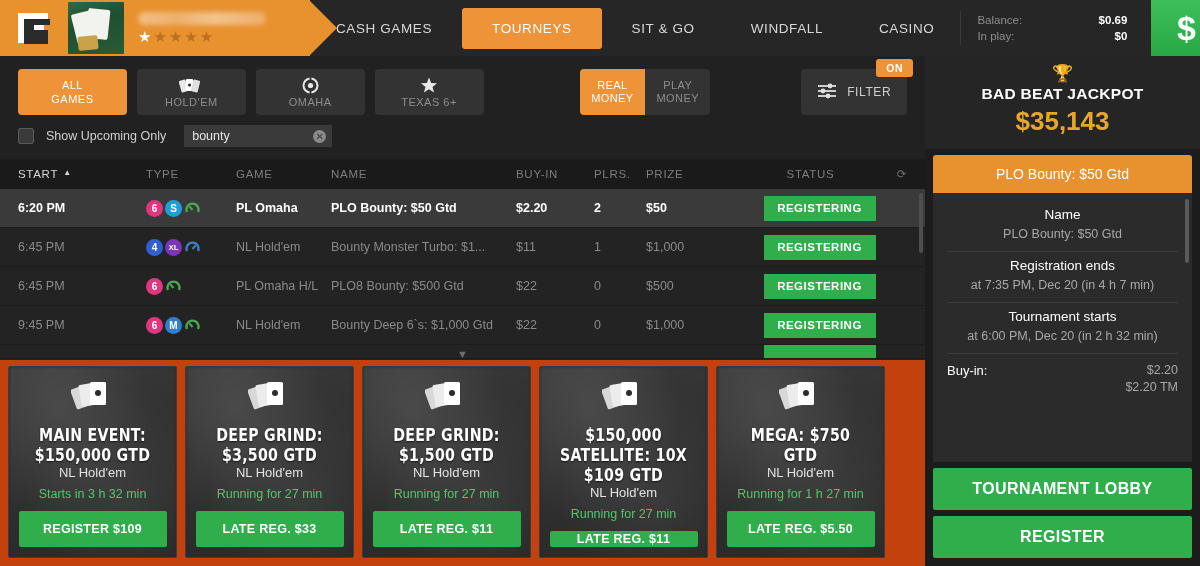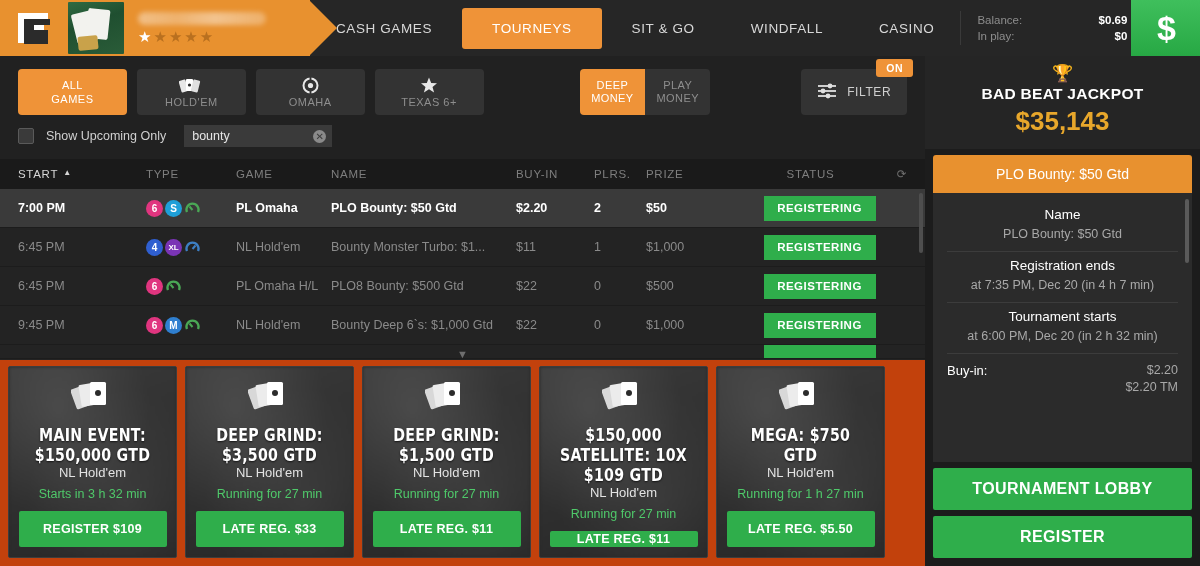--- a/index.html
+++ b/index.html
@@ -45,21 +45,21 @@
 
   .nav { flex: 1; display: flex; align-items: center; justify-content: center; gap: 4px; }
   .nav-item {
     color: #d8d8d8; font-size: 13.5px; letter-spacing: .6px;
     padding: 12px 26px; border-radius: 3px; white-space: nowrap;
   }
   .nav-item.active { background: #ef9338; color: #fff; padding: 13px 30px; }
 
   .balance-wrap { display: flex; align-items: center; flex: 0 0 auto; }
   .bal-divider { width: 1px; height: 34px; background: #3a3a3a; margin-right: 16px; }
-  .balance { display: flex; flex-direction: column; gap: 4px; margin-right: 4px; }
+  .balance { display: flex; flex-direction: column; gap: 4px; margin-right: 24px; }
   .bal-row { display: flex; align-items: baseline; font-size: 11.5px; width: 150px; }
   .bal-label { color: #8d8d8d; flex: 1; }
   .bal-val { color: #ffffff; font-weight: bold; width: 52px; text-align: right; }
   .cashier {
     width: 70px; height: 56px; background: linear-gradient(180deg,#3fbf5c,#27a844);
     display: flex; align-items: center; justify-content: center;
     color: #fff; font-size: 34px; font-weight: bold; flex: 0 0 70px;
   }
 
   
@@ -320,21 +320,21 @@
                 <path d="M9 0.5 L11.2 6 L17 6.3 L12.5 9.9 L14.1 15.6 L9 12.3 L3.9 15.6 L5.5 9.9 L1 6.3 L6.8 6 Z" fill="#e8e8e8"></path>
               </svg>
             </span>
             <span class="lbl2">TEXAS 6+</span>
           </div>
 
           <div class="spacer-a"></div>
 
           <div class="money-group">
             <div class="mbtn active">
-              <span>DEEP</span>
+              <span>REAL</span>
               <span>MONEY</span>
             </div>
             <div class="mbtn">
               <span>PLAY</span>
               <span>MONEY</span>
             </div>
           </div>
 
           <div class="spacer-b"></div>
 
@@ -375,21 +375,21 @@
         <div class="th-buyin">BUY-IN</div>
         <div class="th-plrs">PLRS.</div>
         <div class="th-prize">PRIZE</div>
         <div class="th-status">STATUS</div>
         <div class="th-refresh">⟳</div>
       </div>
 
       <div class="rows">
 
         <div class="row selected">
-          <div class="c-start">7:00 PM</div>
+          <div class="c-start">6:20 PM</div>
           <div class="c-type">
             <span class="badge pink">6</span>
             <span class="badge cyan">S</span>
             <span class="speedo">
               <svg width="15" height="15" viewBox="0 0 15 15">
                   <path d="M2 11 A6 6 0 1 1 13 11" fill="none" stroke="#4aa855" stroke-width="2.4"></path>
                   <line x1="7.5" y1="9" x2="4.5" y2="5.5" stroke="#4aa855" stroke-width="2"></line>
                 </svg>
             </span>
           </div>

